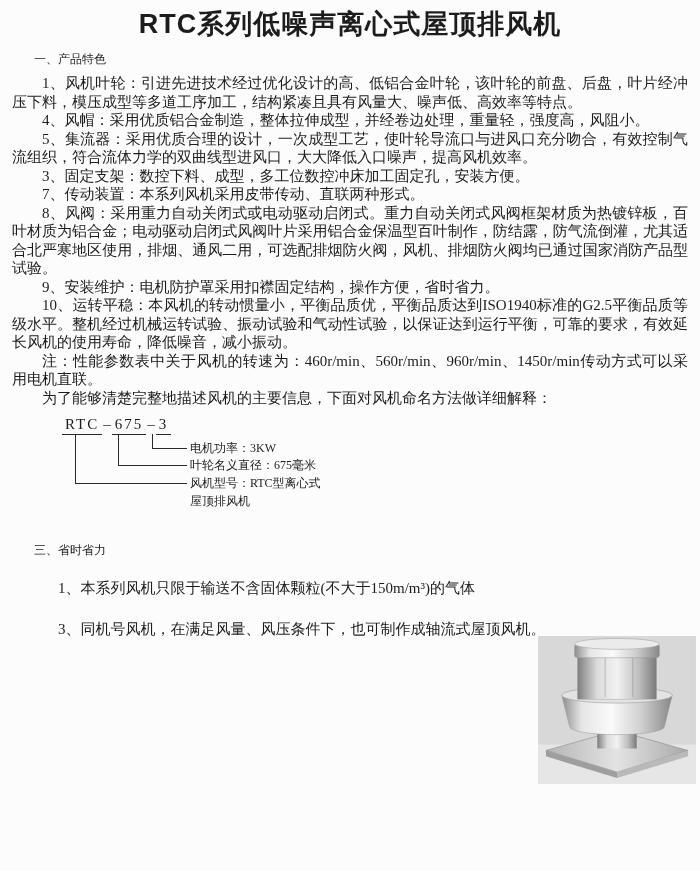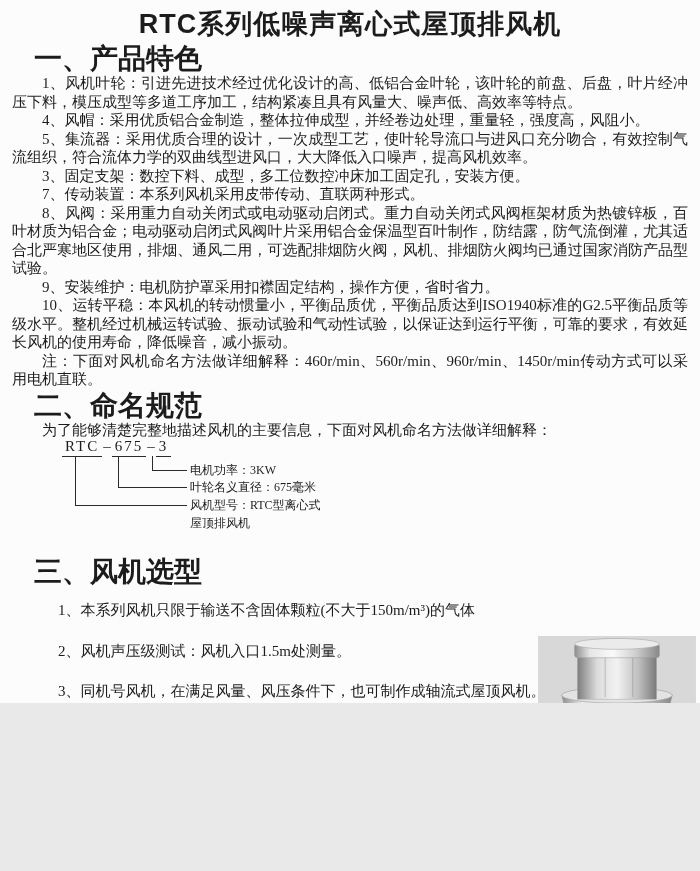--- a/index.html
+++ b/index.html
@@ -1,18 +1,18 @@
 <!DOCTYPE html>
 <html><head>
 <meta charset="utf-8">
 <style>
   html,body { margin:0; padding:0; background:#e9e9e9; }
   .page {
     position:relative;
-    width:700px; height:703px;
+    width:700px; height:871px;
     margin:0 auto;
     background:#fcfcfc;
     box-sizing:border-box;
     padding:6px 12px 0 12px;
     overflow:hidden;
     color:#1c1c1c;
     font-family:"Liberation Serif", serif;
   }
   .doc-title {
     font-family:"Liberation Sans", sans-serif;
@@ -25,30 +25,30 @@
   }
   .body-p {
     font-size:15px;
     line-height:18.5px;
     text-align:justify;
     text-indent:2em;
     margin:0;
   }
   .sec-h {
     font-family:"Liberation Sans", sans-serif;
-    font-size:28px;
-    font-weight:bold;
+    font-size:12px;
+    font-weight:normal;
     margin:5px 0 3px 22px;
     line-height:24px;
   }
   
   .naming {
     position:relative;
     height:116px;
-    margin-top:0;
+    margin-top:10px;
     text-decoration:underline;
   }
   .model-code {
     position:absolute; left:50px; top:0;
     font-size:15px; line-height:15px;
     white-space:nowrap;
   }
   .model-code .seg {
     display:inline-block;
     border-bottom:1px solid #2a2a2a;
@@ -88,47 +88,45 @@
   <h2 class="sec-h">一、产品特色</h2>
 
   <p class="body-p">1、风机叶轮：引进先进技术经过优化设计的高、低铝合金叶轮，该叶轮的前盘、后盘，叶片经冲压下料，模压成型等多道工序加工，结构紧凑且具有风量大、噪声低、高效率等特点。</p>
   <p class="body-p">4、风帽：采用优质铝合金制造，整体拉伸成型，并经卷边处理，重量轻，强度高，风阻小。</p>
   <p class="body-p">5、集流器：采用优质合理的设计，一次成型工艺，使叶轮导流口与进风口充分吻合，有效控制气流组织，符合流体力学的双曲线型进风口，大大降低入口噪声，提高风机效率。</p>
   <p class="body-p">3、固定支架：数控下料、成型，多工位数控冲床加工固定孔，安装方便。</p>
   <p class="body-p">7、传动装置：本系列风机采用皮带传动、直联两种形式。</p>
   <p class="body-p">8、风阀：采用重力自动关闭式或电动驱动启闭式。重力自动关闭式风阀框架材质为热镀锌板，百叶材质为铝合金；电动驱动启闭式风阀叶片采用铝合金保温型百叶制作，防结露，防气流倒灌，尤其适合北严寒地区使用，排烟、通风二用，可选配排烟防火阀，风机、排烟防火阀均已通过国家消防产品型试验。</p>
   <p class="body-p">9、安装维护：电机防护罩采用扣襟固定结构，操作方便，省时省力。</p>
   <p class="body-p">10、运转平稳：本风机的转动惯量小，平衡品质优，平衡品质达到ISO1940标准的G2.5平衡品质等级水平。整机经过机械运转试验、振动试验和气动性试验，以保证达到运行平衡，可靠的要求，有效延长风机的使用寿命，降低噪音，减小振动。</p>
-  <p class="body-p">注：下面对风机命名方法做详细解释：460r/min、560r/min、960r/min、1450r/min传动方式可以采用电机直联。</p>
+  <p class="body-p">注：性能参数表中关于风机的转速为：460r/min、560r/min、960r/min、1450r/min传动方式可以采用电机直联。</p>
 
-  <h2 class="sec-h">二、命名规范</h2>
 
   <p class="body-p">为了能够清楚完整地描述风机的主要信息，下面对风机命名方法做详细解释：</p>
 
   <div class="naming">
     <div class="model-code"><span class="seg">RTC</span><span class="dash">–</span><span class="seg">675</span><span class="dash">–</span><span class="seg">3</span></div>
 
     <div class="dline v" style="left:63px;  top:17px; height:49px;"></div>
     <div class="dline v" style="left:106px; top:17px; height:31px;"></div>
     <div class="dline v" style="left:140px; top:17px; height:14px;"></div>
     <div class="dline h" style="left:140px; top:31px; width:35px;"></div>
     <div class="dline h" style="left:106px; top:48px; width:69px;"></div>
     <div class="dline h" style="left:63px;  top:66px; width:112px;"></div>
 
     <div class="d-label" style="top:23px;">电机功率：3KW</div>
     <div class="d-label" style="top:40px;">叶轮名义直径：675毫米</div>
     <div class="d-label" style="top:58px;">风机型号：RTC型离心式</div>
     <div class="d-label" style="top:76px;">屋顶排风机</div>
   </div>
 
-  <h2 class="sec-h">三、风机选型</h2>
+  <h2 class="sec-h">三、省时省力</h2>
 
   <div class="sel-items">
     <p>1、本系列风机只限于输送不含固体颗粒(不大于150m/m³)的气体</p>
-    <p>2、风机声压级测试：风机入口1.5m处测量。</p>
     <p>3、同机号风机，在满足风量、风压条件下，也可制作成轴流式屋顶风机。</p>
   </div>
 
   <svg class="fan-photo" viewBox="0 0 160 150" aria-hidden="true">
     <defs>
       <linearGradient id="met" x1="0" y1="0" x2="1" y2="0">
         <stop offset="0" stop-color="#8d8d8d"></stop>
         <stop offset="0.18" stop-color="#e6e6e6"></stop>
         <stop offset="0.45" stop-color="#fafafa"></stop>
         <stop offset="0.72" stop-color="#cfcfcf"></stop>

